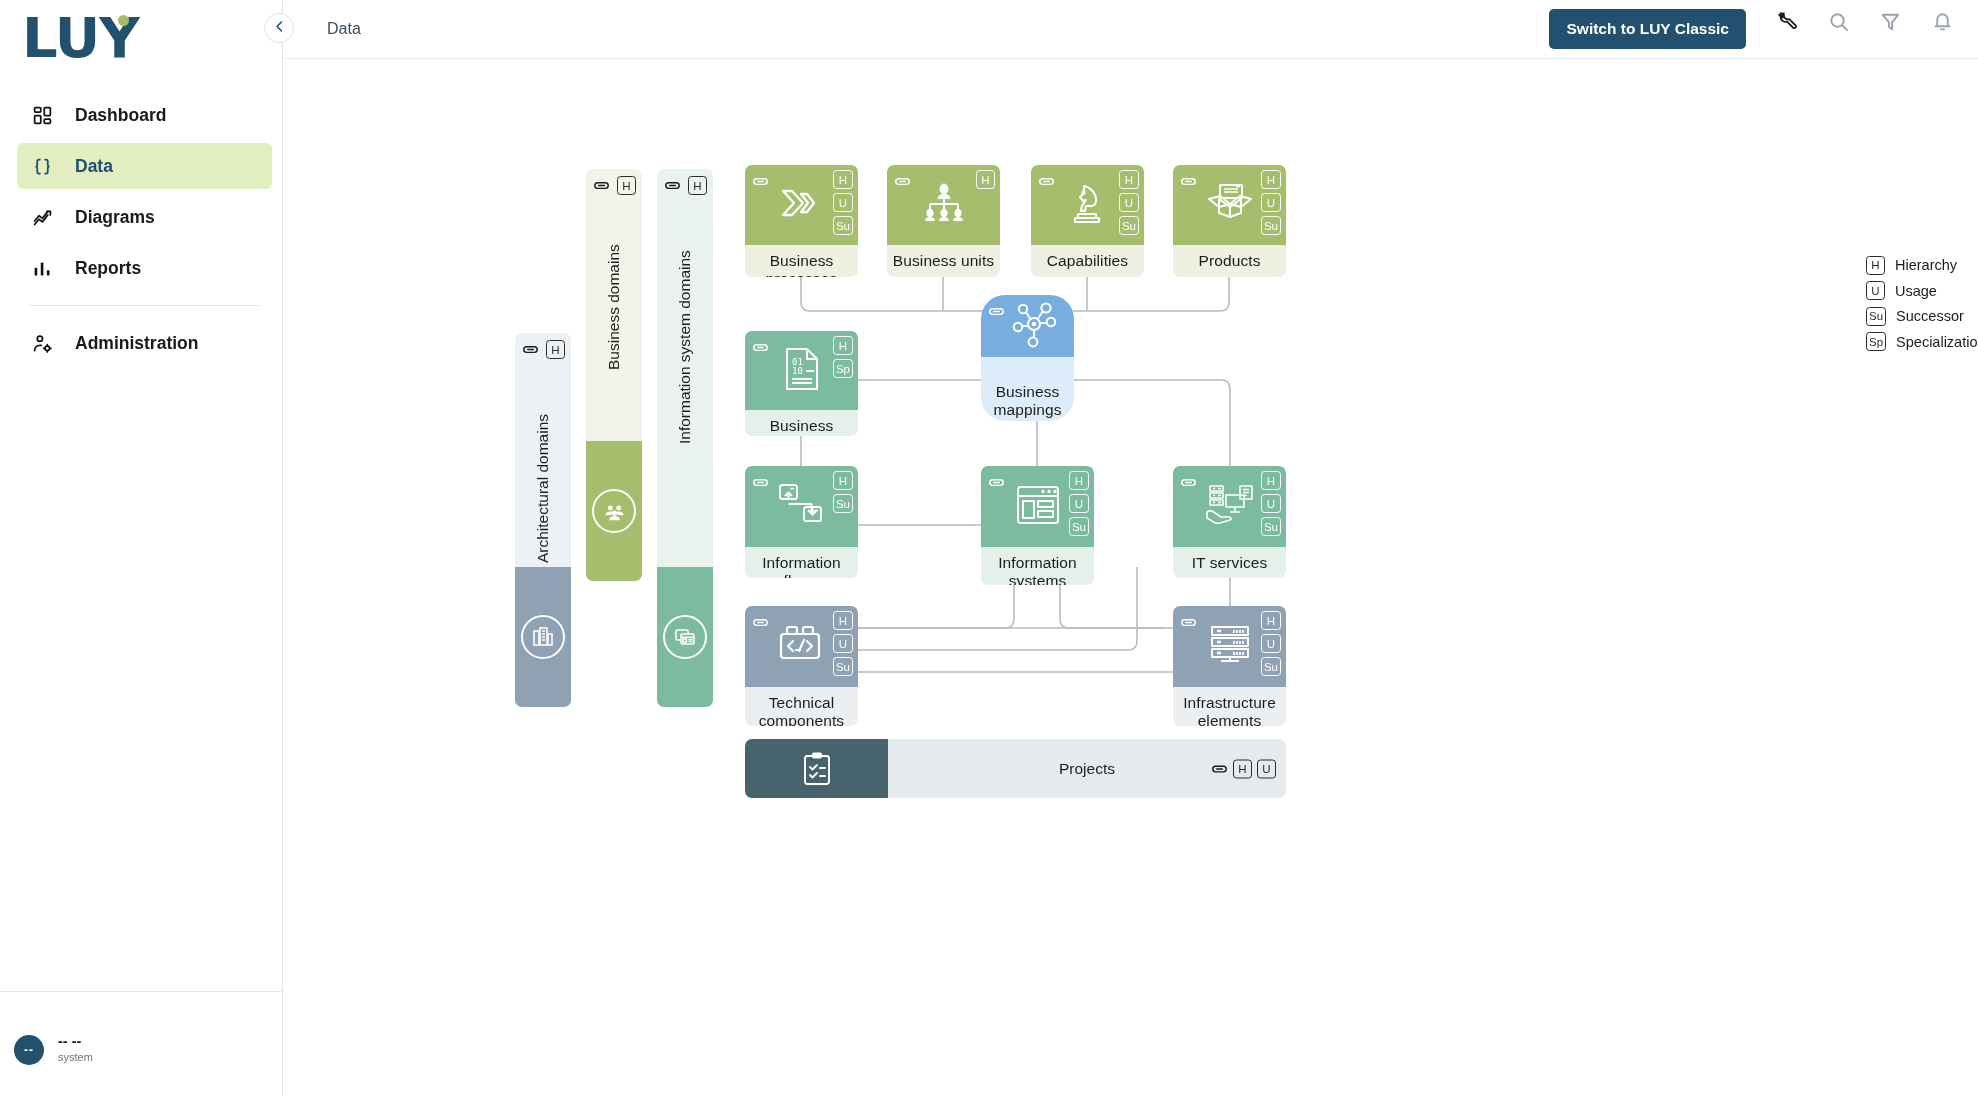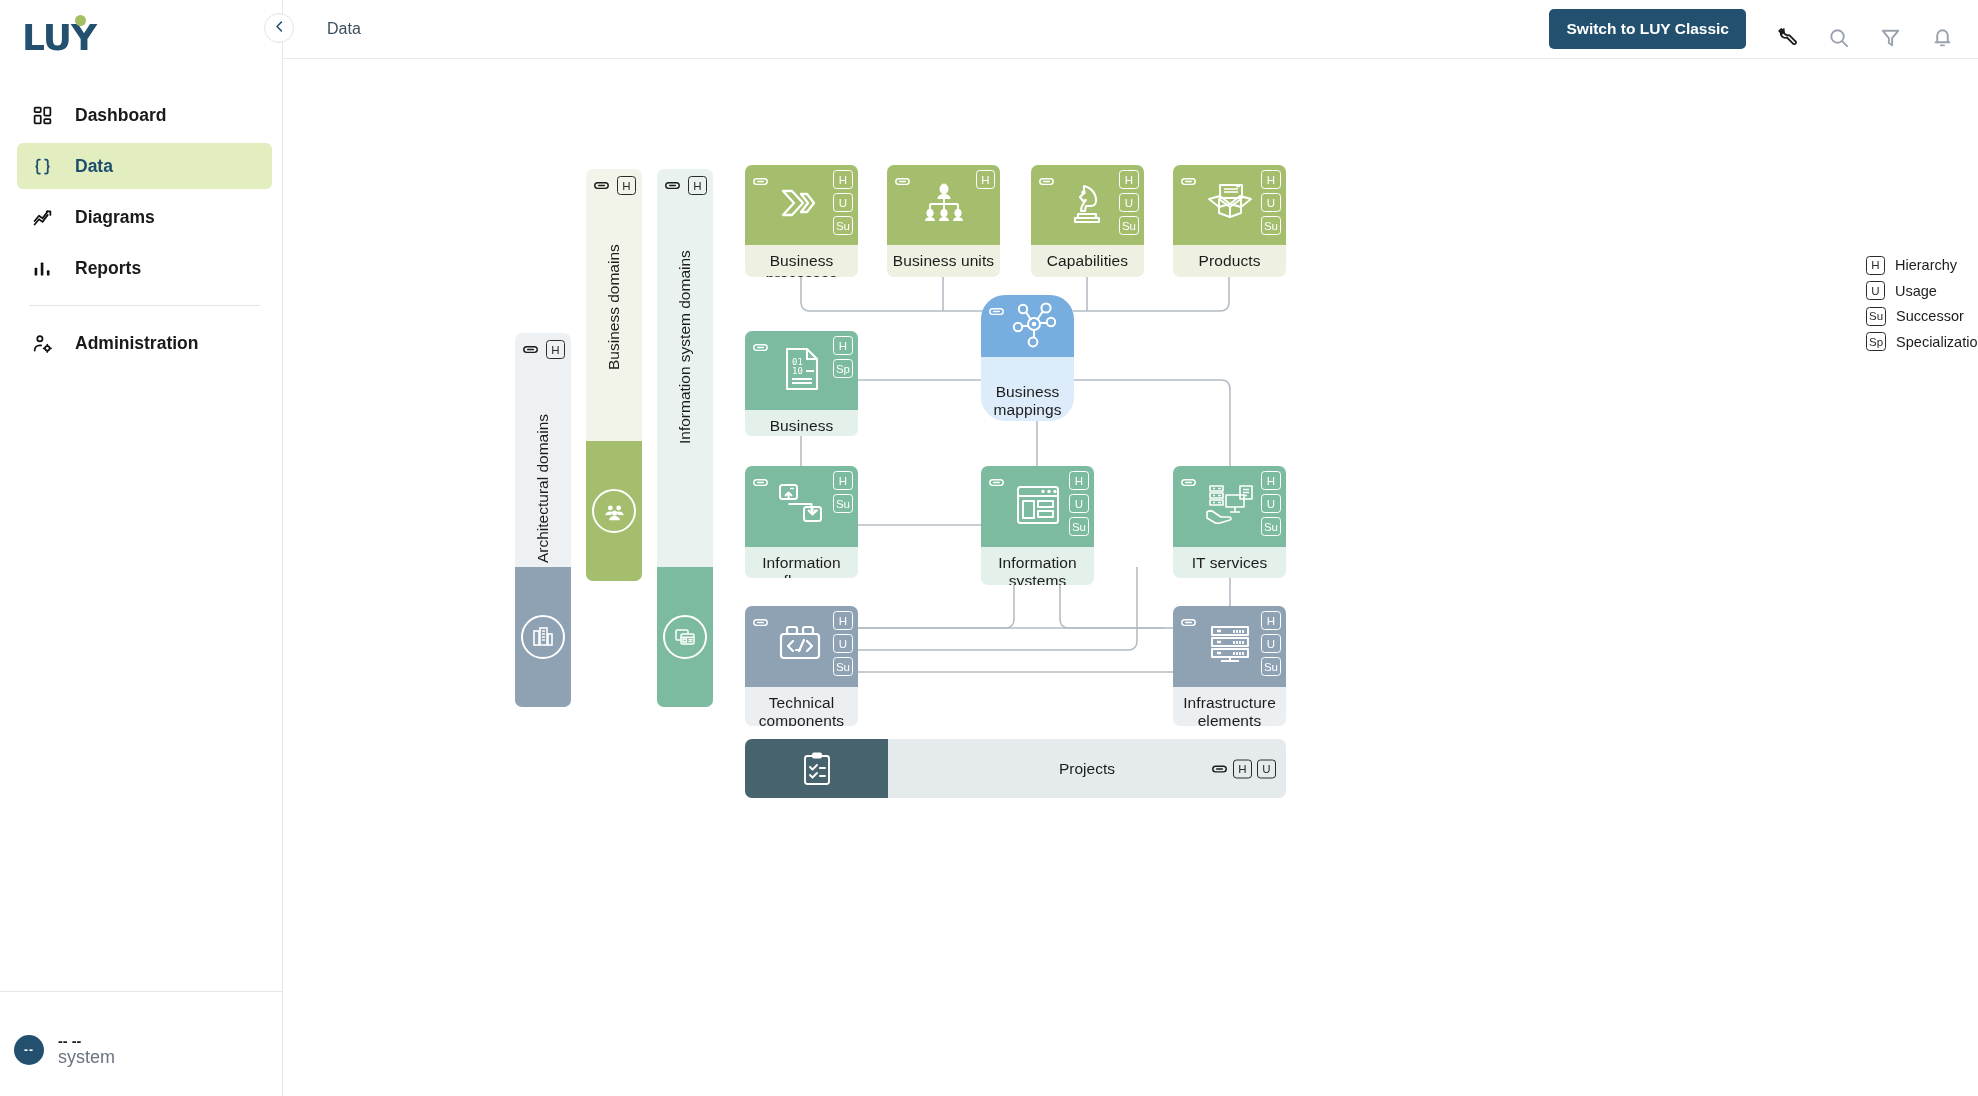--- a/index.html
+++ b/index.html
@@ -16,21 +16,21 @@
   
   .sidebar {
     width: 283px; height: 1096px;
     background: #ffffff;
     border-right: 1px solid #e3e6ea;
     position: relative;
     flex: 0 0 283px;
   }
   .logo-wrap { padding: 14px 0 0 22px; height: 70px; }
   .logo {
-    font-size: 36px; font-weight: 700; letter-spacing: -1px;
+    font-size: 56px; font-weight: 700; letter-spacing: -1px;
     color: #23506e; line-height: 48px; position: relative; display: inline-block;
     font-family: "DejaVu Sans", sans-serif;
   }
   .logo .dot {
     position: absolute; width: 11px; height: 11px; border-radius: 50%;
     background: #a4be63; right: 10px; top: 1px;
   }
   .nav { margin-top: 22px; margin-left: 7px; }
   .nav-item {
     display: flex; align-items: center; gap: 22px;
@@ -46,36 +46,36 @@
   .user-block {
     position: absolute; bottom: 30px; left: 14px;
     display: flex; align-items: center; gap: 14px;
   }
   .avatar {
     width: 30px; height: 30px; border-radius: 50%;
     background: #24506f; color: #fff; font-size: 12px; font-weight: 700;
     display: flex; align-items: center; justify-content: center; letter-spacing: 1px;
   }
   .user-name { font-size: 14.5px; font-weight: 700; color: #1a1a1a; line-height: 16px; }
-  .user-role { font-size: 18px; color: #6b7280; line-height: 17px; }
+  .user-role { font-size: 11px; color: #6b7280; line-height: 17px; }
 
   
   .main { flex: 1; position: relative; background: #fff; }
   .topbar {
     height: 59px; display: flex; align-items: center;
     border-bottom: 1px solid #e8eaed; padding: 0 24px 0 0; position: relative;
   }
   .collapse-btn {
     position: absolute; left: -19px; top: 13px;
     width: 30px; height: 30px; border-radius: 50%;
     background: #fff; border: 1px solid #dfe3e8;
     display: flex; align-items: center; justify-content: center; cursor: pointer;
   }
   .breadcrumb { margin-left: 44px; font-size: 16px; color: #3d4d5c; }
-  .topbar-right { margin-left: auto; display: flex; align-items: flex-end; gap: 28px; }
+  .topbar-right { margin-left: auto; display: flex; align-items: flex-start; gap: 28px; }
   .switch-btn {
     background: #24506f; color: #fff; border: none; border-radius: 5px;
     font-size: 15.5px; font-weight: 700; padding: 11px 17px; cursor: pointer;
     font-family: "Liberation Sans", sans-serif;
   }
   .tb-icon { width: 24px; height: 24px; cursor: pointer; display: flex; align-items: center; justify-content: center; }
 
   
   .canvas { position: relative; width: 100%; height: 1037px; background: #fff; overflow: hidden; }
   svg.links { position: absolute; left: 0; top: 0; width: 1695px; height: 1037px; pointer-events: none; }

